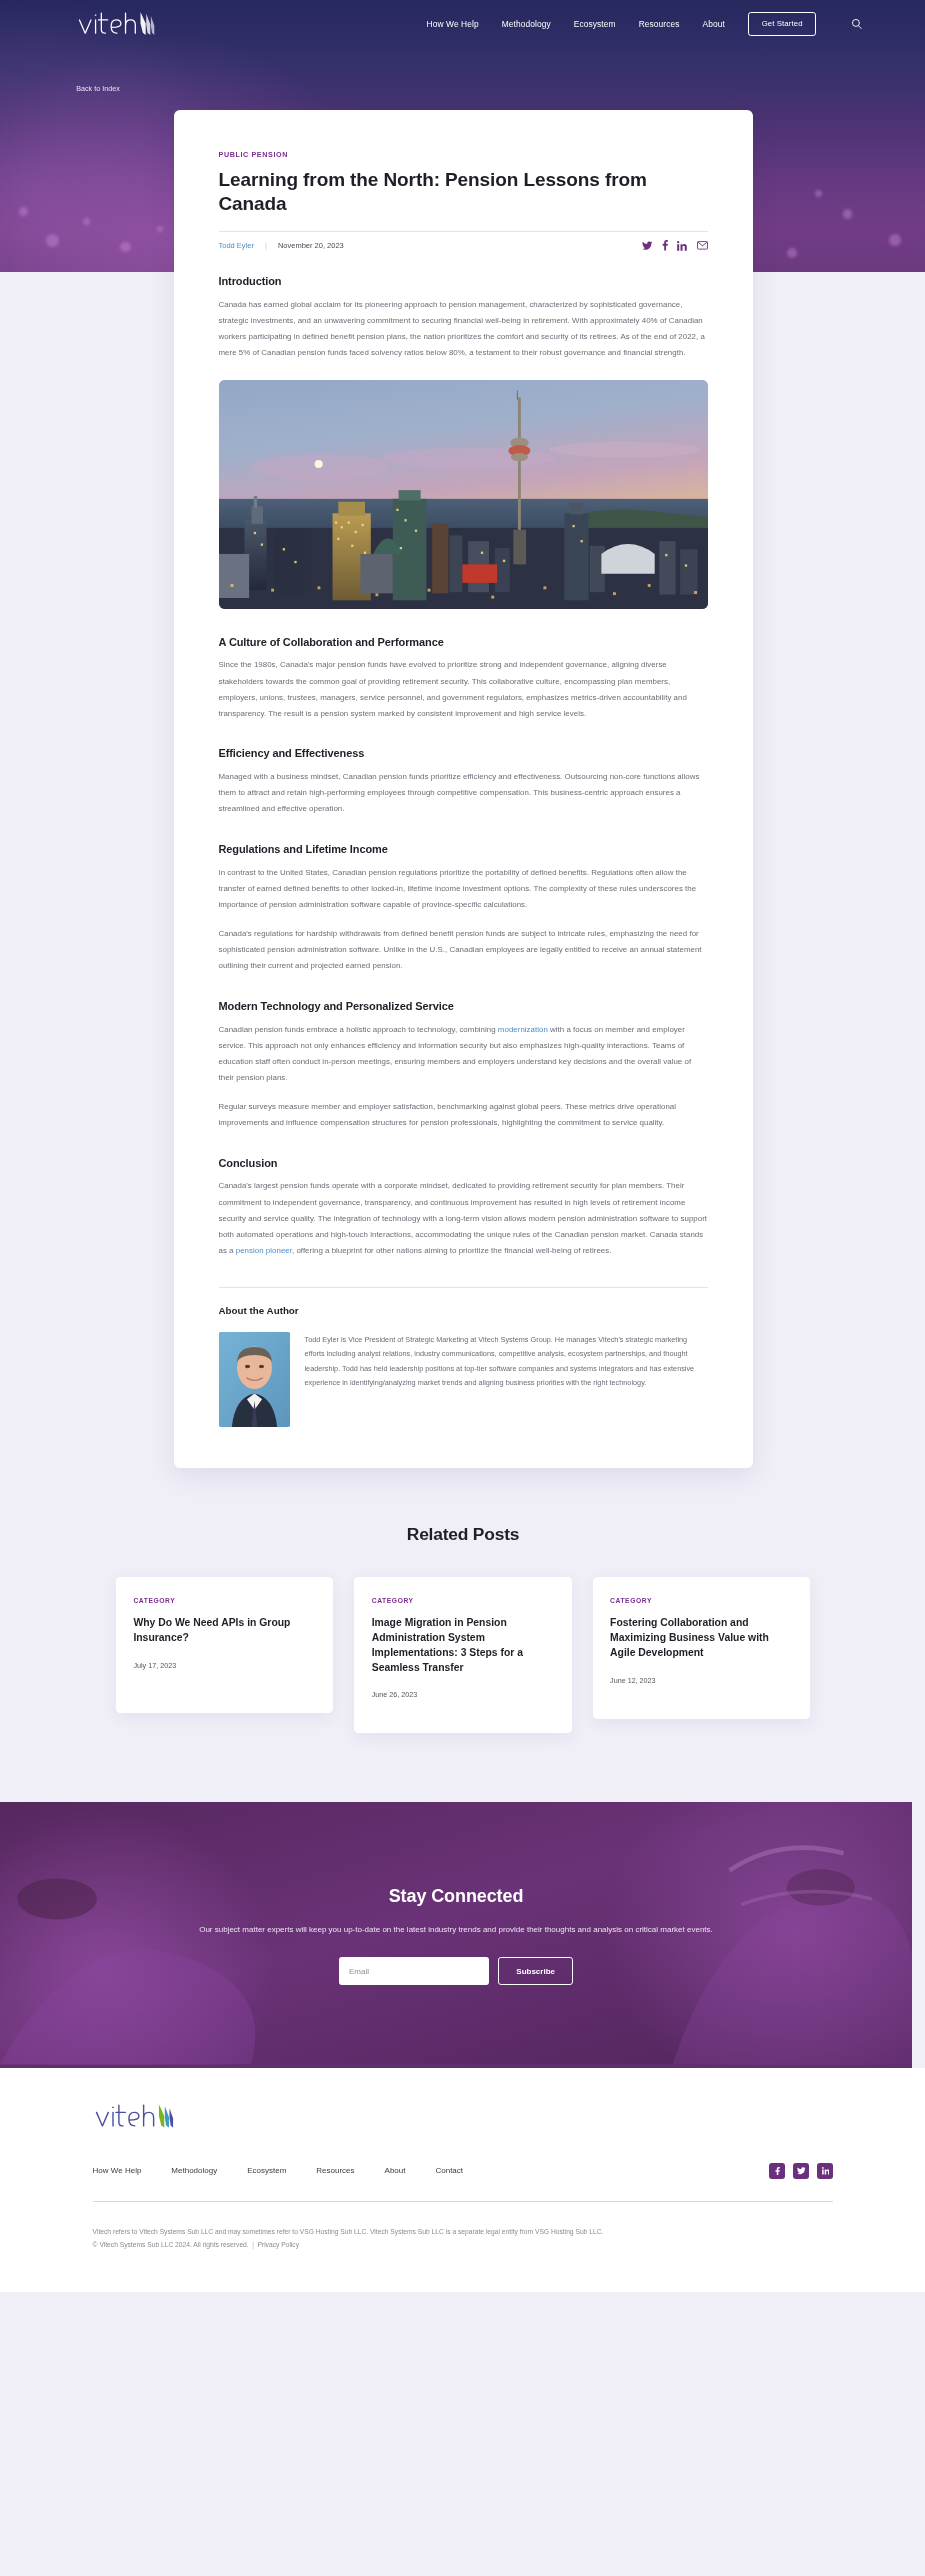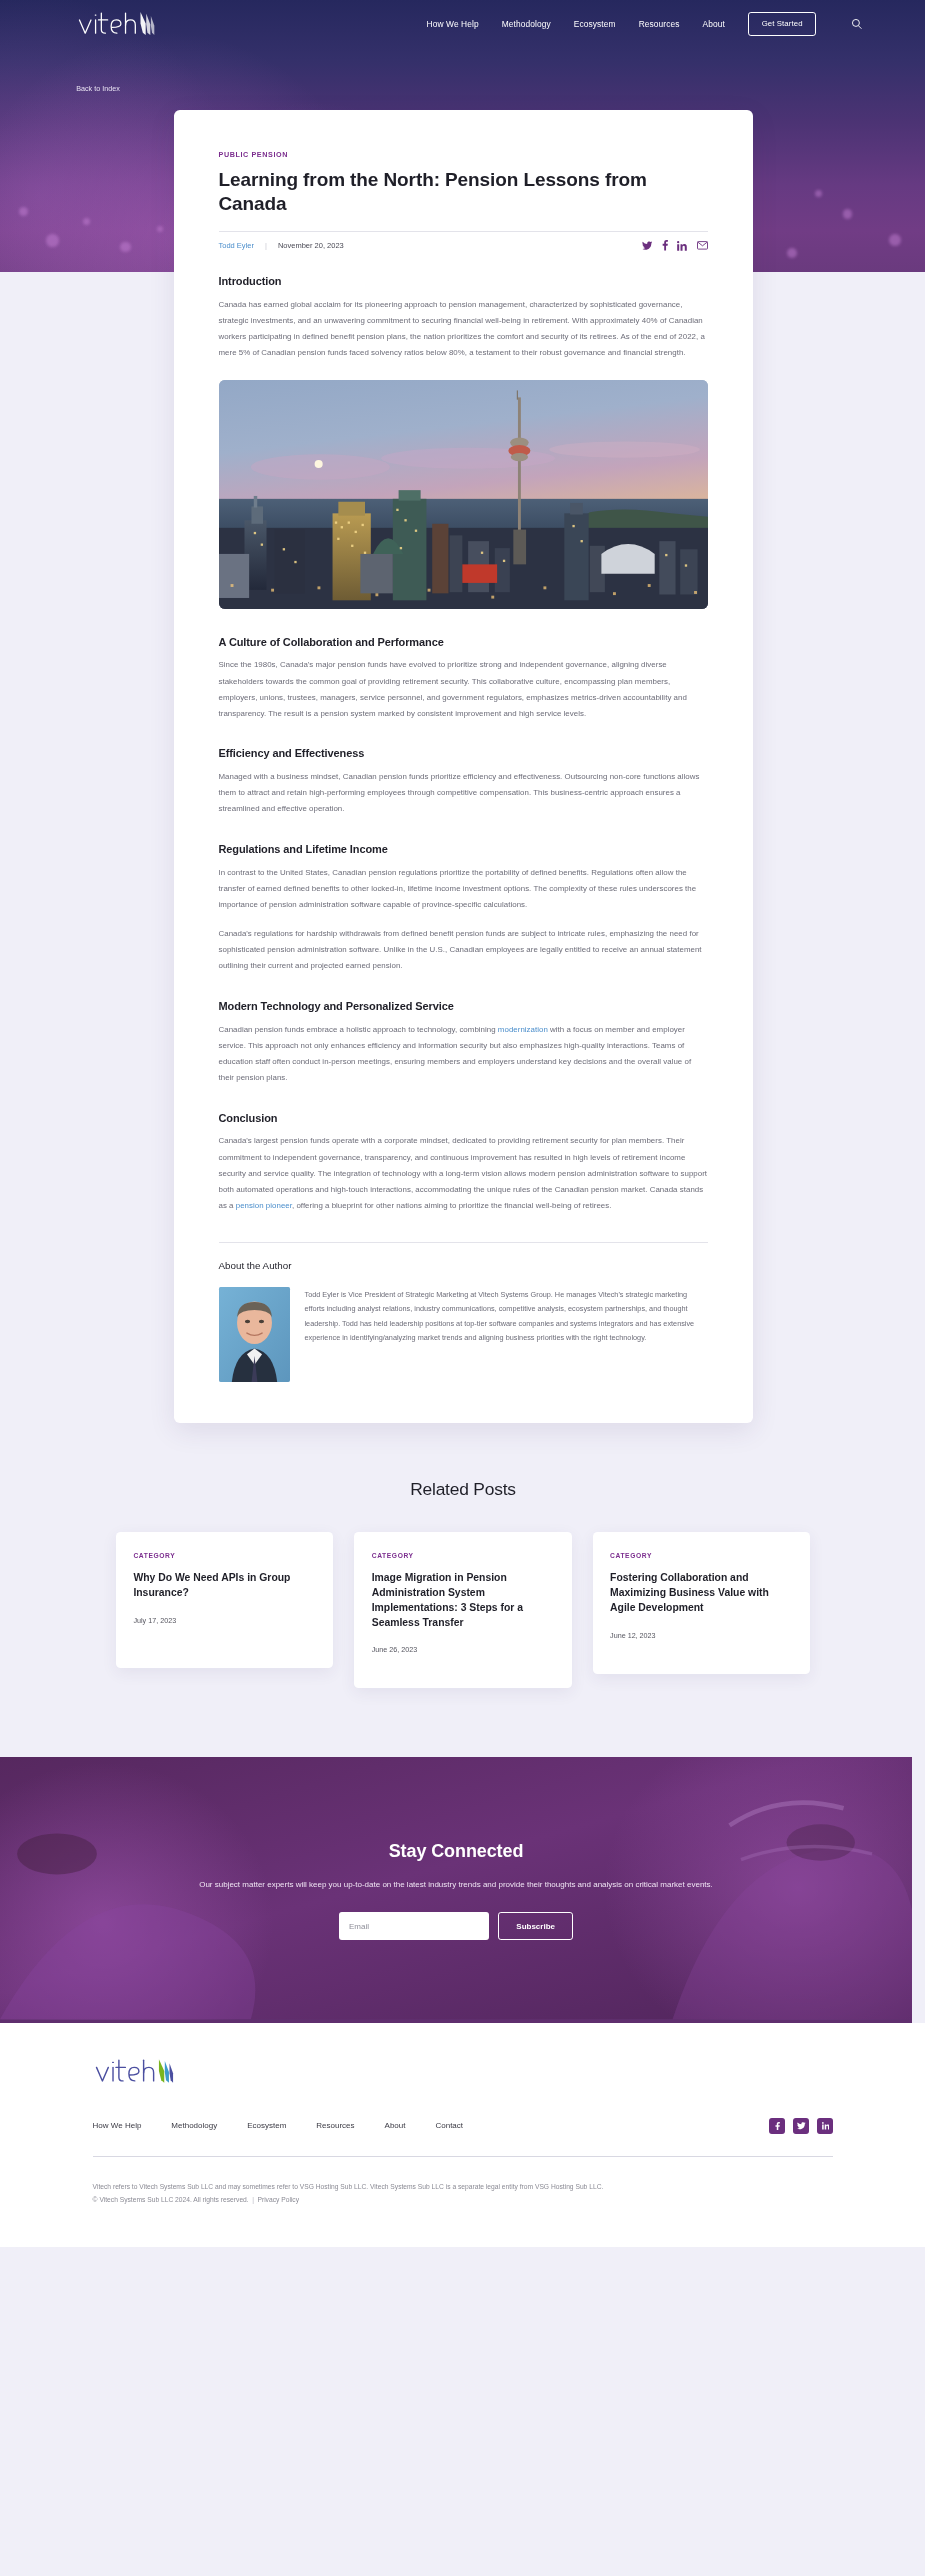--- a/index.html
+++ b/index.html
@@ -110,35 +110,35 @@
   p.body a { color: #4b8ecb; text-decoration: none; }
 
   .hero-photo {
     width: 100%; height: 229px; border-radius: 5.8px;
     margin: 18.5px 0 27px; overflow: hidden; position: relative;
     background: linear-gradient(180deg,#9fb4cf 0%, #8ea7c6 28%, #c0a7b8 52%, #6a6f86 72%, #2e3142 100%);
   }
   .hero-photo svg { display:block; width: 100%; height: 100%; }
 
   .author-rule { height: 0.6px; background: #e3e3ea; margin: 28px 0 17.4px; }
-  h3.about { font-size: 9.8px; color: #1f1f28; font-weight: normal; margin-bottom: 16px; }
+  h3.about { font-size: 9.8px; color: #1f1f28; font-weight: bold; margin-bottom: 16px; }
   .author-box { display: flex; gap: 15px; }
   .author-photo {
     width: 71px; height: 95px; flex: 0 0 71px; border-radius: 2.3px;
     overflow: hidden; background: #6fa8cc; position: relative;
   }
   .author-photo svg { display: block; width: 100%; height: 100%; }
   .author-bio { font-size: 7.3px; line-height: 1.95; color: #6c6c78; padding-top: 1.2px; }
 
   
   .related {
     width: 926px; padding: 56px 0 69px; background: #f0eff8;
   }
   .related h2 {
-    text-align: center; font-size: 17.4px; font-weight: normal; color: #1f1f28;
+    text-align: center; font-size: 17.4px; font-weight: bold; color: #1f1f28;
     margin-bottom: 32px; letter-spacing: -0.2px;
   }
   .cards {
     width: 694px; margin: 0 auto; display: flex; gap: 21px; align-items: flex-start;
   }
   .card {
     flex: 1; background: #fff; border-radius: 4.6px;
     box-shadow: 0 4.6px 16px rgba(60,40,100,.07);
     padding: 19.7px 17.4px 34px; min-height: 136px;
   }
@@ -412,20 +412,21 @@
 
   <h2 class="sec spaced">Efficiency and Effectiveness</h2>
   <p class="body">Managed with a business mindset, Canadian pension funds prioritize efficiency and effectiveness. Outsourcing non-core functions allows them to attract and retain high-performing employees through competitive compensation. This business-centric approach ensures a streamlined and effective operation.</p>
 
   <h2 class="sec spaced">Regulations and Lifetime Income</h2>
   <p class="body">In contrast to the United States, Canadian pension regulations prioritize the portability of defined benefits. Regulations often allow the transfer of earned defined benefits to other locked-in, lifetime income investment options. The complexity of these rules underscores the importance of pension administration software capable of province-specific calculations.</p>
   <p class="body">Canada's regulations for hardship withdrawals from defined benefit pension funds are subject to intricate rules, emphasizing the need for sophisticated pension administration software. Unlike in the U.S., Canadian employees are legally entitled to receive an annual statement outlining their current and projected earned pension.</p>
 
   <h2 class="sec spaced">Modern Technology and Personalized Service</h2>
   <p class="body"><span>Canadian pension funds embrace a holistic approach to technology, combining </span><a href="#">modernization</a><span> with a focus on member and employer service. This approach not only enhances efficiency and information security but also emphasizes high-quality interactions. Teams of education staff often conduct in-person meetings, ensuring members and employers understand key decisions and the overall value of their pension plans.</span></p>
+  <p class="body">Regular surveys measure member and employer satisfaction, benchmarking against global peers. These metrics drive operational improvements and influence compensation structures for pension professionals, highlighting the commitment to service quality.</p>
 
   <h2 class="sec spaced">Conclusion</h2>
   <p class="body"><span>Canada's largest pension funds operate with a corporate mindset, dedicated to providing retirement security for plan members. Their commitment to independent governance, transparency, and continuous improvement has resulted in high levels of retirement income security and service quality. The integration of technology with a long-term vision allows modern pension administration software to support both automated operations and high-touch interactions, accommodating the unique rules of the Canadian pension market. Canada stands as a </span><a href="#">pension pioneer</a><span>, offering a blueprint for other nations aiming to prioritize the financial well-being of retirees.</span></p>
 
   <div class="author-rule"></div>
   <h3 class="about">About the Author</h3>
   <div class="author-box">
     <div class="author-photo">
       <svg viewBox="0 0 122 165" preserveAspectRatio="none" aria-hidden="true">
         <defs>

